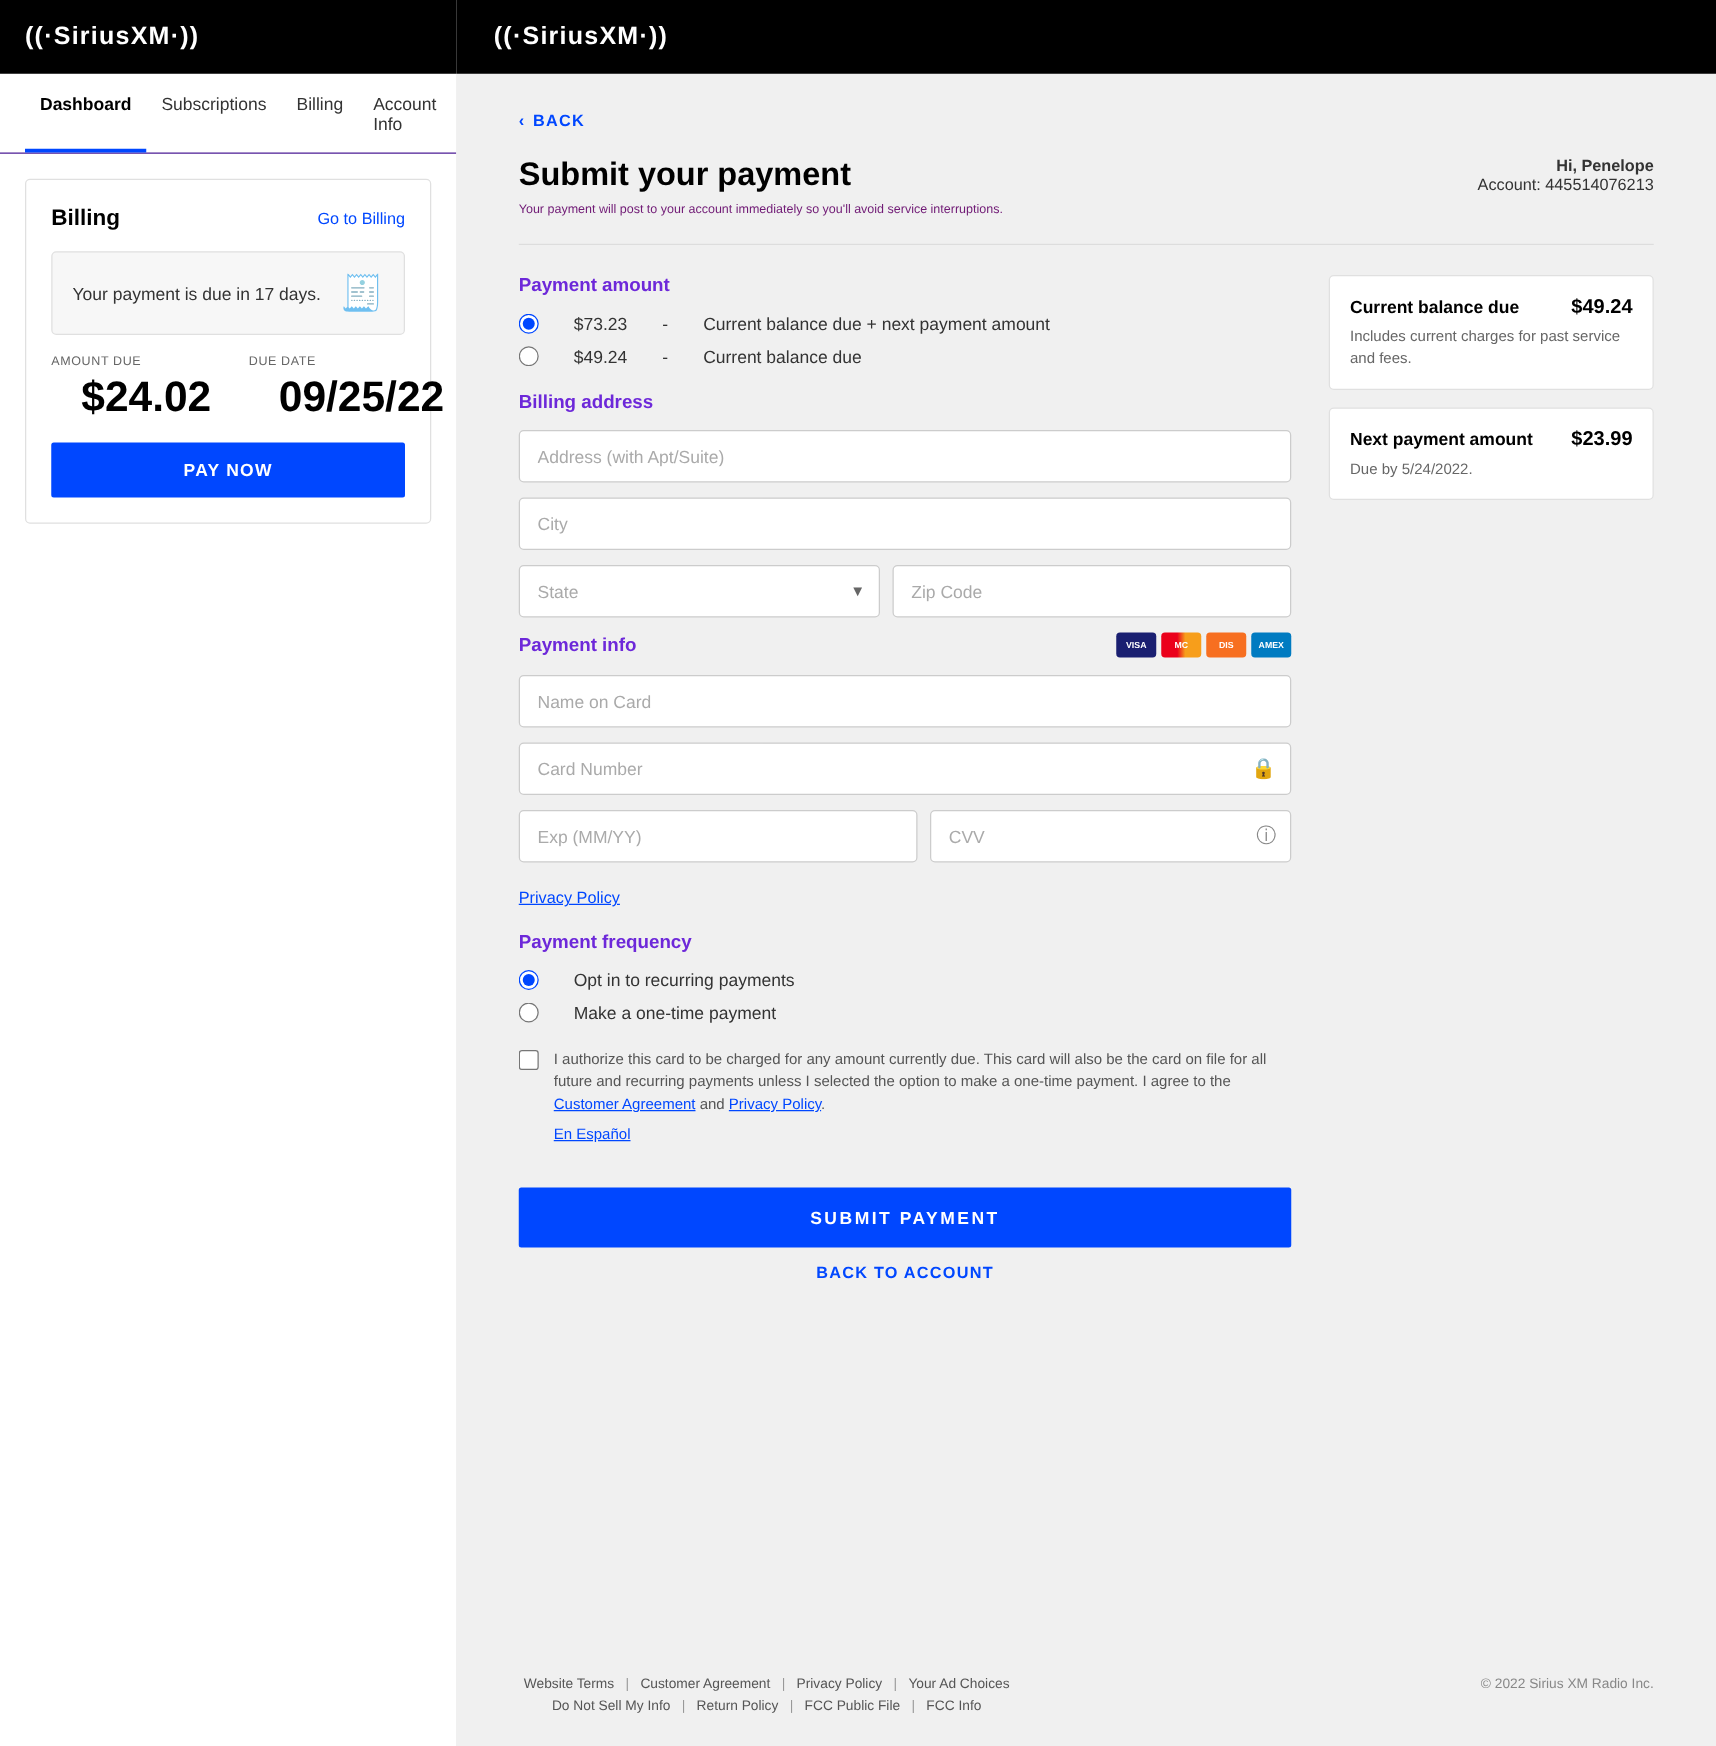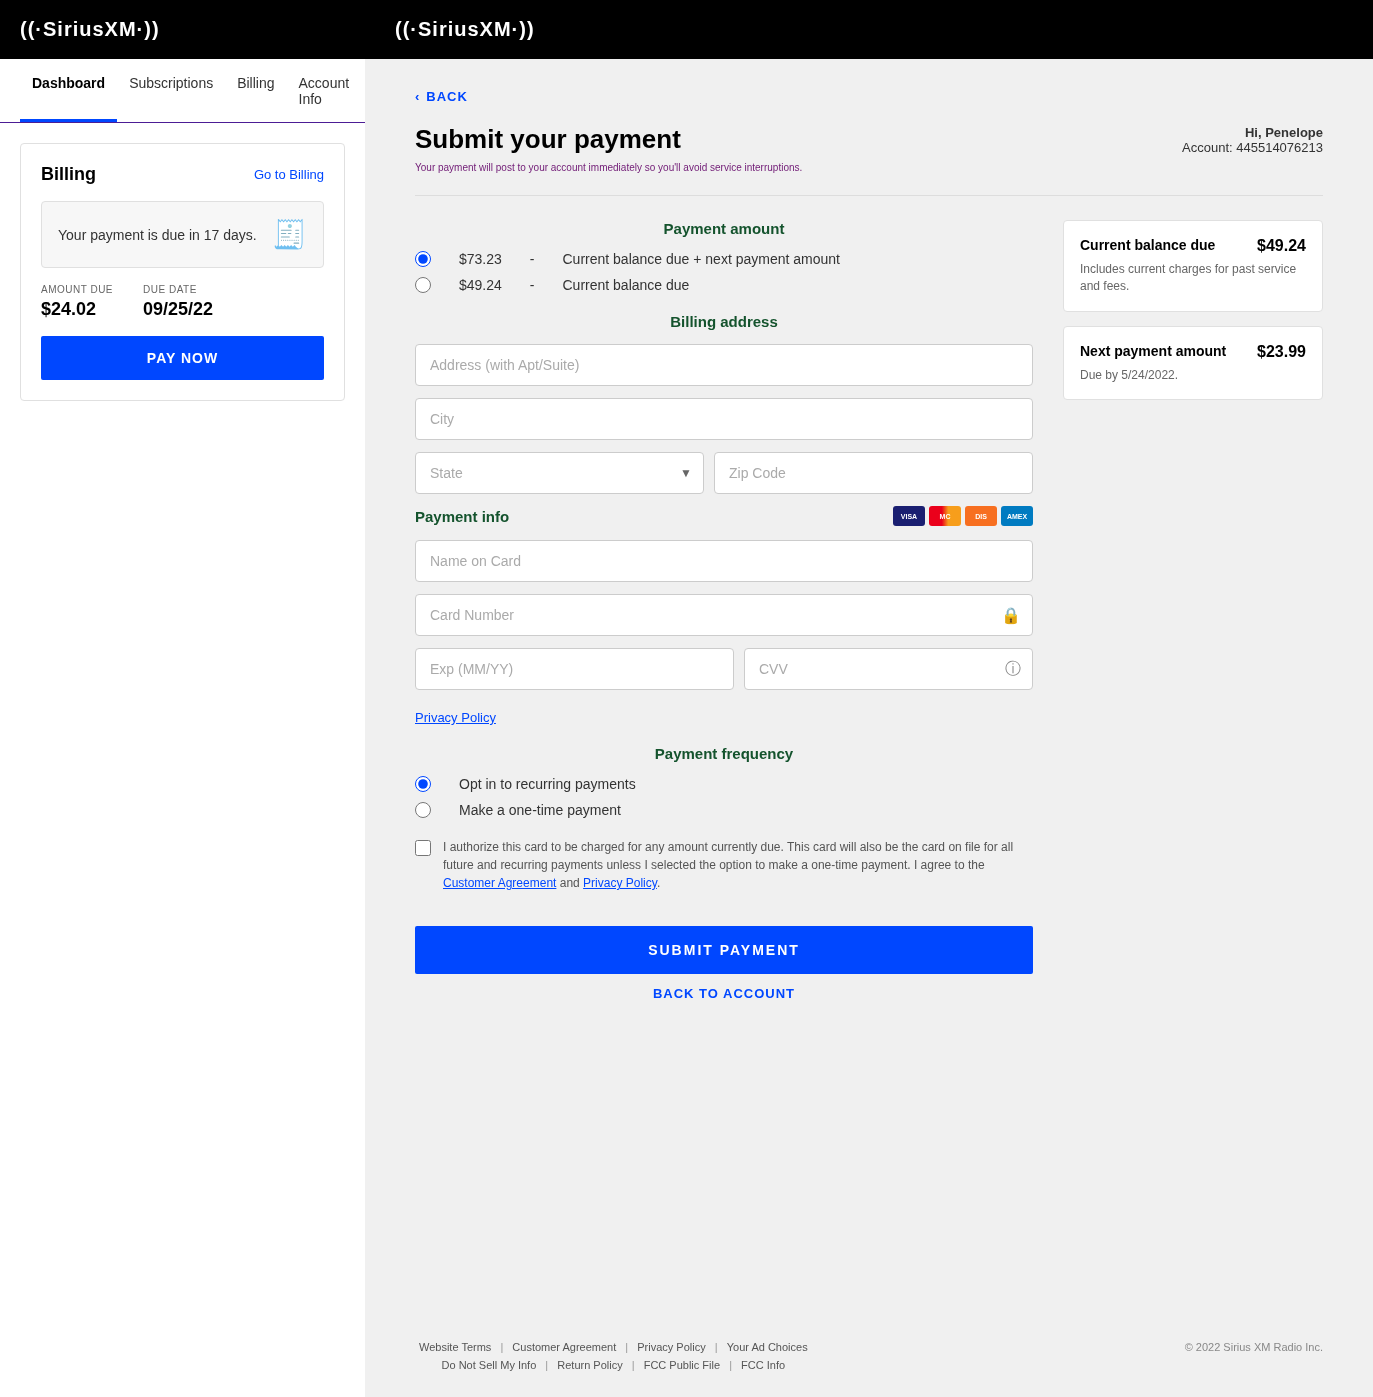--- a/index.html
+++ b/index.html
@@ -87,23 +87,24 @@
     }
     .amount-block label {
       font-size: 10px;
       text-transform: uppercase;
       color: #666;
       letter-spacing: 0.5px;
       display: block;
       margin-bottom: 4px;
     }
     .amount-block .value {
-      font-size: 18px;
+      font-size: 34px;
       font-weight: bold;
       color: #000;
+      margin-left: 24px;
     }
     .pay-now-btn {
       background: #0047ff;
       color: #fff;
       border: none;
       width: 100%;
       padding: 14px;
       font-size: 14px;
       font-weight: bold;
       letter-spacing: 1px;
@@ -168,22 +169,21 @@
       display: flex;
       gap: 30px;
     }
     .form-section { flex: 1; }
     .summary-section { width: 260px; min-width: 260px; }
 
     .section-title {
       font-size: 15px;
       font-weight: bold;
       margin-bottom: 14px;
-      color: #14532d;
-      text-align: center;
+      color: #6d28d9;
     }
     .radio-group { margin-bottom: 20px; }
     .radio-option {
       display: flex;
       align-items: center;
       gap: 28px;
       margin-bottom: 10px;
       font-size: 14px;
       color: #333;
       cursor: pointer;
@@ -529,20 +529,21 @@
             <span>Make a one-time payment</span>
           </label>
         </div>
 
         
         <div class="authorization-row">
           <input type="checkbox" class="auth-checkbox" style="">
           <div class="auth-text">
             <span>I authorize this card to be charged for any amount currently due. This card will also be the card on file for all future and recurring payments unless I selected the option to make a one-time payment. I agree to the </span><a>Customer Agreement</a><span> and </span><a>Privacy Policy</a><span>.</span>
             <br>
+            <a class="en-espanol">En Español</a>
           </div>
         </div>
 
         <button class="submit-btn">SUBMIT PAYMENT</button>
         <button class="back-to-account-btn">BACK TO ACCOUNT</button>
       </div>
 
       <div class="summary-section">
         <div class="summary-card">
           <div class="summary-card-header">

